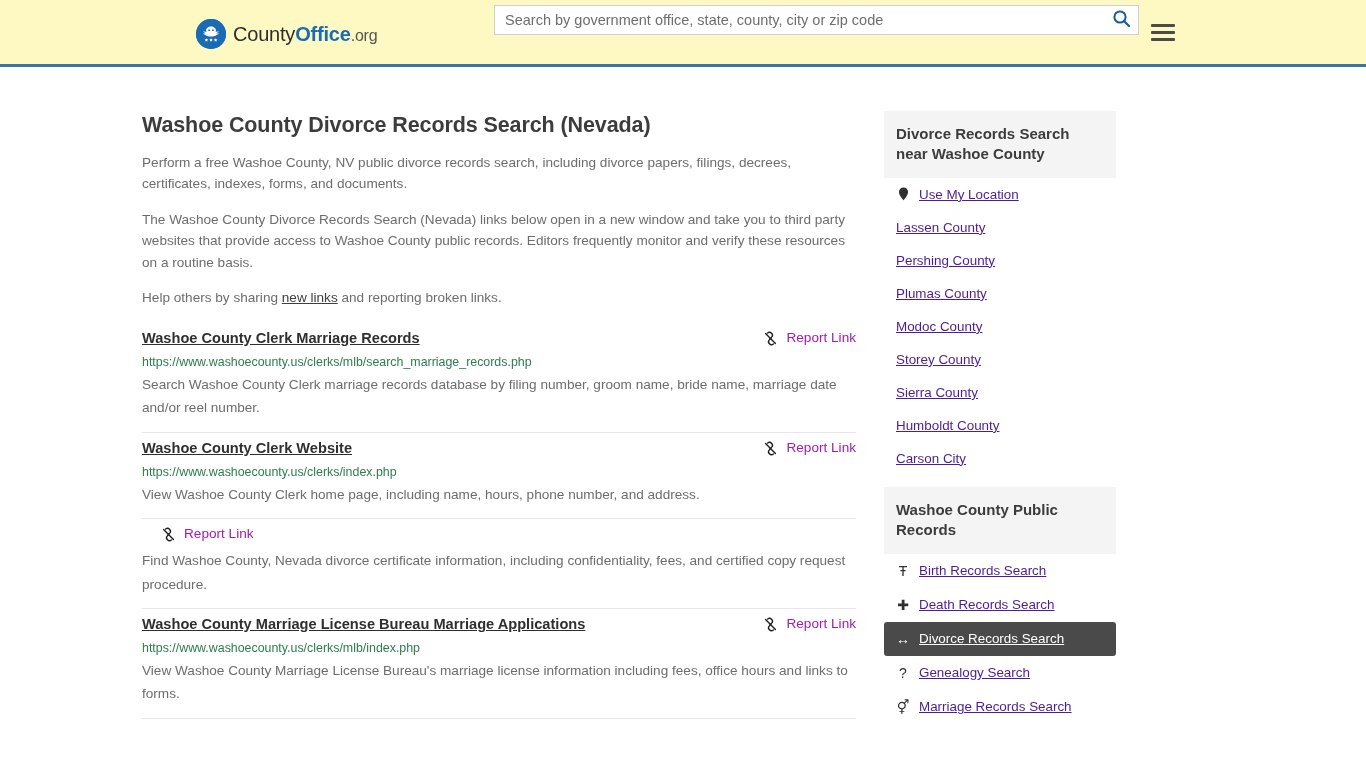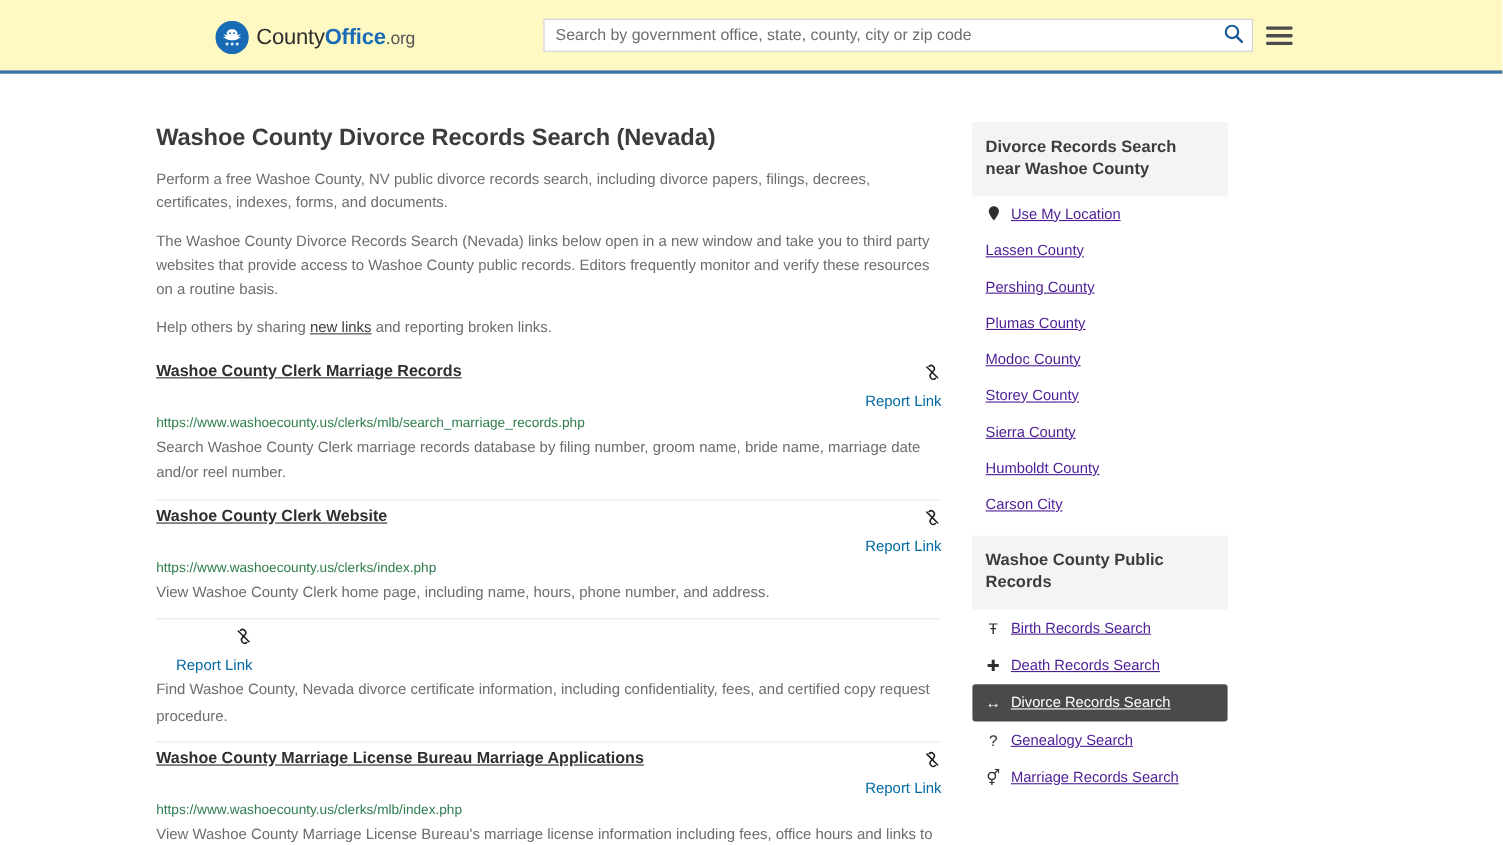--- a/index.html
+++ b/index.html
@@ -46,21 +46,21 @@
     font-family: "Liberation Sans", sans-serif;
     white-space: nowrap;
   }
   .brand-text .b { color: #1a6bb5; font-weight: bold; }
   .brand-text .c { color: #2d2d2d; }
   .brand-text .tld { color: #555; font-size: 16px; }
 
   .search-wrap {
     position: absolute;
     left: 494px;
-    top: 17px;
+    top: 5px;
     width: 645px;
     height: 30px;
     background: #ffffff;
     border: 1px solid #cfcfcf;
     display: flex;
     align-items: center;
   }
   .search-input {
     border: 0; outline: 0;
     flex: 1 1 auto;
@@ -159,30 +159,29 @@
   }
   .result-title {
     font-size: 14.6px;
     font-weight: bold;
     color: #2f2f2f;
     text-decoration: underline;
     line-height: 1.35;
   }
   .report-link {
     display: flex;
-    align-items: flex-end;
+    align-items: flex-start;
     gap: 7px;
-    color: #0369a1;
+    color: #a21caf;
     font-size: 13.6px;
     white-space: nowrap;
     margin-left: 18px;
     margin-top: 1px;
     text-decoration: none;
     cursor: pointer;
-    flex-direction: column;
   }
   .result-url {
     font-size: 12.4px;
     color: #2e7d4f;
     margin-top: 4px;
     line-height: 1.3;
     word-break: break-all;
   }
   .result-desc {
     font-size: 13.6px;

